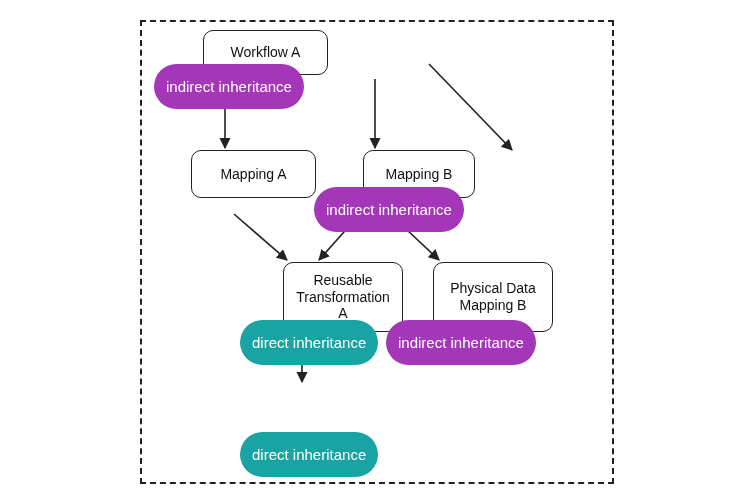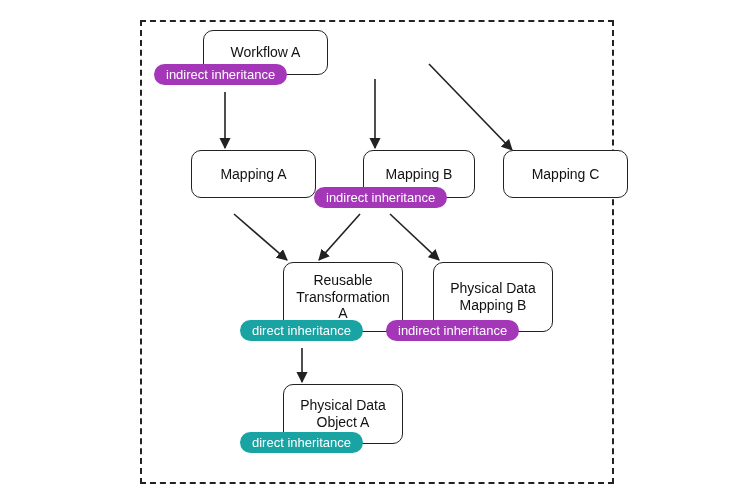--- a/index.html
+++ b/index.html
@@ -32,22 +32,22 @@
     line-height: 1.2;
     padding: 4px 6px;
     box-sizing: border-box;
     color: #111;
     margin-left: 41px;
   }
   .badge {
     position: absolute;
     border-radius: 999px;
     color: #fff;
-    font-size: 13px;
-    padding: 3px 12px;
+    font-size: 15px;
+    padding: 14px 12px;
     white-space: nowrap;
     text-align: center;
   }
   .badge.purple { background: #a436b8; }
   .badge.black  { background: #1e1e1e; }
   .badge.teal   { background: #1aa3a3; }
   svg.edges {
     position: absolute;
     left: 0; top: 0;
     width: 100%; height: 100%;
@@ -89,32 +89,26 @@
 
   <div class="node" style="left:8px; top:128px; width:125px; height:48px;">
     <span>Mapping A</span>
   </div>
 
   <div class="node" style="left:180px; top:128px; width:112px; height:48px;justify-content:center;">
     <span>Mapping B</span>
   </div>
   <div class="badge purple" style="left:172px; top:165px;">indirect inheritance</div>
 
-  <div class="node" style="left:320px; top:128px; width:125px; height:48px;">
-    <span>Mapping C</span>
-  </div>
 
   <div class="node" style="left:100px; top:240px; width:120px; height:70px;">
     <span>Reusable Transformation A</span>
   </div>
   <div class="badge teal" style="left:98px; top:298px;">direct inheritance</div>
 
   <div class="node" style="left:250px; top:240px; width:120px; height:70px;">
     <span>Physical Data Mapping B</span>
   </div>
   <div class="badge purple" style="left:244px; top:298px;">indirect inheritance</div>
 
-  <div class="node" style="left:100px; top:362px; width:120px; height:60px;">
-    <span>Physical Data Object A</span>
-  </div>
   <div class="badge teal" style="left:98px; top:410px;">direct inheritance</div>
 
 </div>
 
 </body></html>

